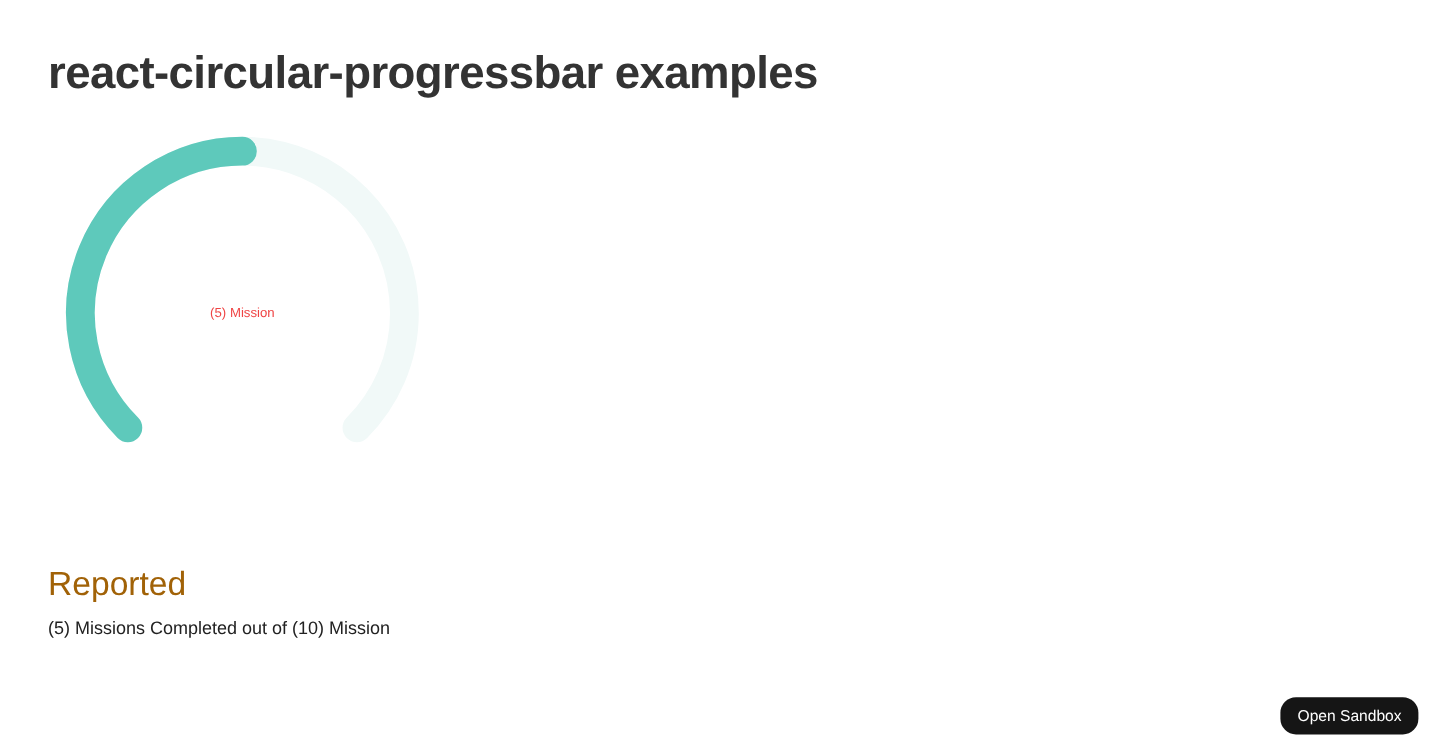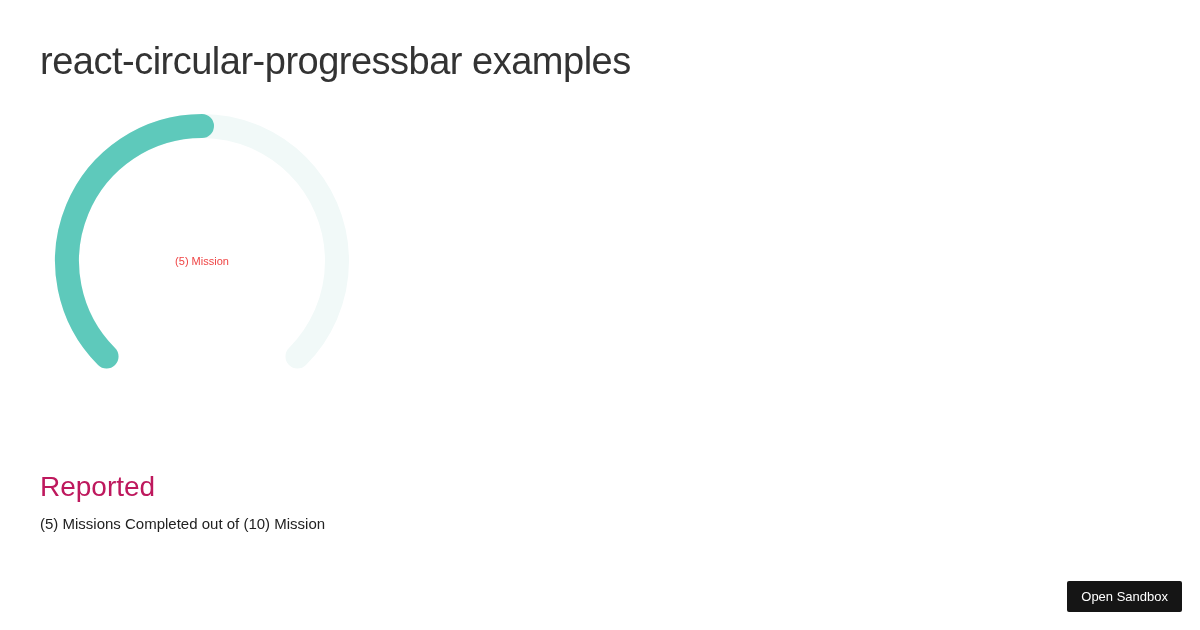--- a/index.html
+++ b/index.html
@@ -10,21 +10,21 @@
     body {
       font-family: -apple-system, BlinkMacSystemFont, "Segoe UI", Helvetica, Arial, sans-serif;
       background: #ffffff;
       width: 1200px;
       height: 630px;
       position: relative;
       color: #333;
     }
     .page-title {
       font-size: 38px;
-      font-weight: 400;
+      font-weight: 700;
       color: #333;
       margin: 40px 0 0 40px;
       letter-spacing: -0.5px;
     }
     .gauge-wrap {
       margin: 28px 0 0 52px;
       position: relative;
       width: 300px;
       height: 300px;
     }
@@ -52,36 +52,36 @@
       transform: translate(-50%, -50%);
       font-size: 11px;
       color: #ef4444;
     }
     .subheads {
       margin: 60px 0 0 40px;
     }
     .subheads h2 {
       font-size: 28px;
       font-weight: 400;
-      color: #be185d;
+      color: #a16207;
       margin-bottom: 8px;
     }
     .summary {
       margin: 12px 16px 0 40px;
       font-size: 15px;
       color: #222;
     }
     .open-sandbox {
       position: absolute;
       bottom: 18px;
       right: 18px;
       background: #151515;
       color: #ffffff;
       border: none;
-      border-radius: 2px;
+      border-radius: 13px;
       padding: 8px 14px;
       font-size: 13px;
       cursor: pointer;
       font-family: inherit;
     }
   </style>
 </head>
 <body>
 
 <h1 class="page-title">react-circular-progressbar examples</h1>

